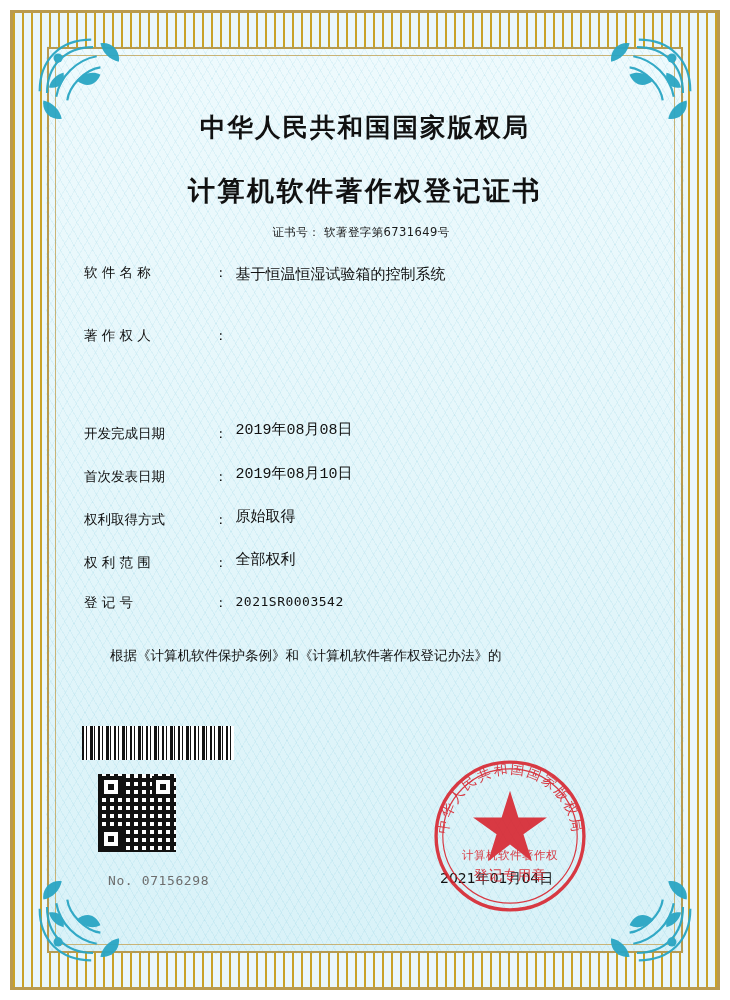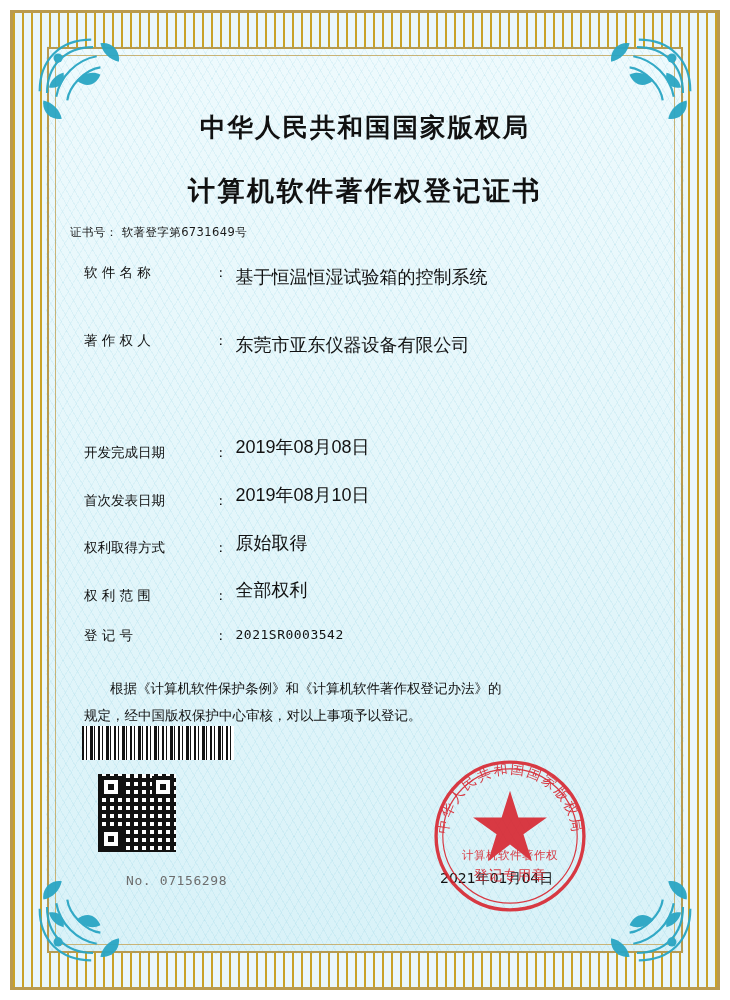--- a/index.html
+++ b/index.html
@@ -114,21 +114,21 @@
   .doc-title {
     font-family: Liberation Sans, sans-serif;
     font-size: 27px;
     letter-spacing: 2.5px;
     color: #111;
     font-weight: 700;
     margin-top: 28px;
   }
   .cert-no {
     margin-top: 16px;
-    text-align: left;
+    text-align: center;
     padding-right: 8px;
     font-family: "DejaVu Sans", sans-serif;
     font-size: 11.5px;
     color: #1a1a1a;
     letter-spacing: .4px;
   }
 
   .fields { margin-top: 24px; }
   .field-row {
     display: flex;
@@ -145,22 +145,22 @@
     white-space: nowrap;
   }
   .field-colon {
     flex: 0 0 10px;
     font-family: "DejaVu Sans", sans-serif;
     font-size: 13.5px;
     color: #111;
   }
   .field-value {
     flex: 1 1 auto;
-    font-family: Liberation Sans, sans-serif;
-    font-size: 18px;
+    font-family: Liberation Mono, monospace;
+    font-size: 15px;
     color: #111;
     padding-left: 8px;
     line-height: 1.55;
   }
   .field-value.mono {
     font-family: "DejaVu Sans Mono", monospace;
     font-size: 13px;
     letter-spacing: .5px;
   }
 
@@ -222,21 +222,21 @@
   .qr-b3 {
     position: absolute;
     left: 2px; bottom: 2px;
     width: 22px; height: 22px;
     background: #fff;
     box-shadow: inset 0 0 0 4px #111, inset 0 0 0 8px #fff, inset 0 0 0 12px #111;
   }
 
   .serial {
     position: absolute;
-    left: 126px;
+    left: 108px;
     top: 873px;
     font-family: "DejaVu Sans Mono", monospace;
     font-size: 13px;
     color: #6e6e6e;
     letter-spacing: .6px;
   }
 
   .issue-date {
     position: absolute;
     left: 440px;
@@ -366,21 +366,20 @@
         <div class="field-label">软 件 名 称</div>
         <div class="field-colon">：</div>
         <div class="field-value">基于恒温恒湿试验箱的控制系统</div>
       </div>
 
       <div class="gap-md"></div>
 
       <div class="field-row">
         <div class="field-label">著 作 权 人</div>
         <div class="field-colon">：</div>
-        <div class="field-value">东莞市亚东仪器设备有限公司</div>
       </div>
 
       <div class="gap-lg"></div>
       <div class="gap-sm"></div>
 
       <div class="field-row row-tight">
         <div class="field-label">开发完成日期</div>
         <div class="field-colon">：</div>
         <div class="field-value">2019年08月08日</div>
       </div>
@@ -406,21 +405,20 @@
       <div class="field-row row-tight">
         <div class="field-label">登 记 号</div>
         <div class="field-colon">：</div>
         <div class="field-value mono">2021SR0003542</div>
       </div>
 
     </div>
 
     <div class="statement">
       <div><span class="indent"></span><span>根据《计算机软件保护条例》和《计算机软件著作权登记办法》的</span></div>
-      <div>规定，经中国版权保护中心审核，对以上事项予以登记。</div>
     </div>
 
   </div>
 
   <div class="codes">
     <div class="barcode"></div>
     <div class="qr">
       <div class="qr-b3"></div>
     </div>
   </div>

